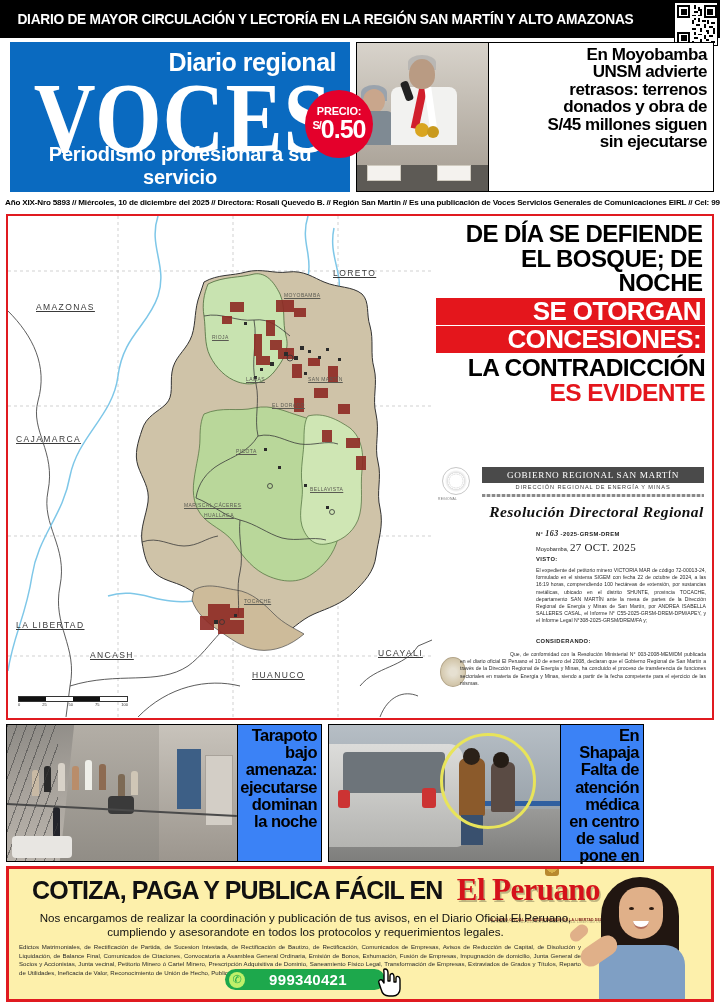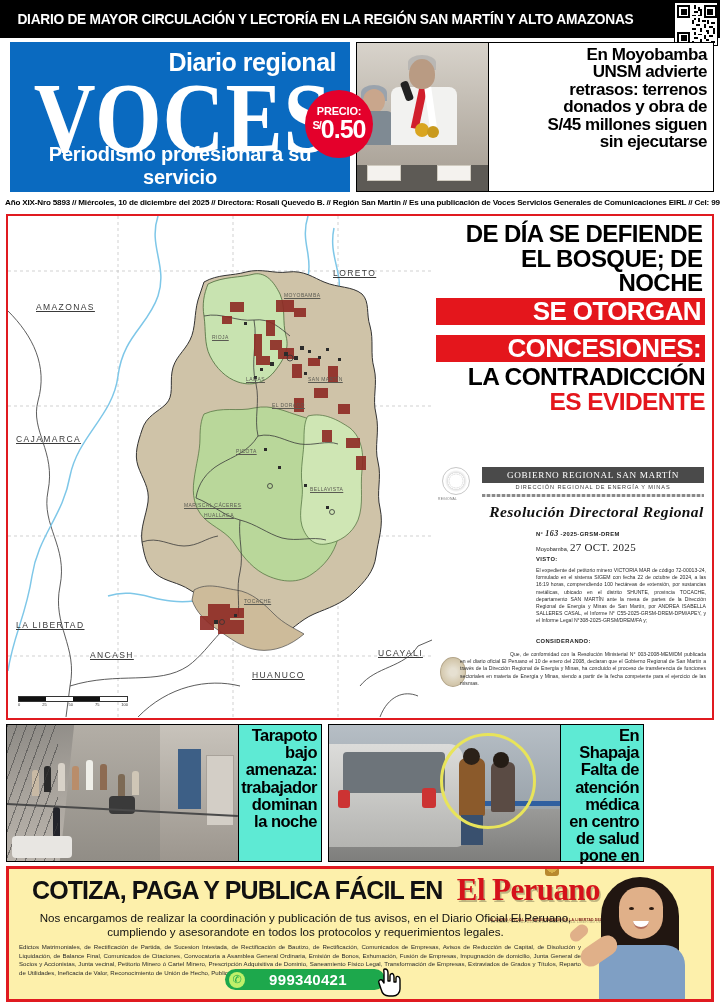--- a/index.html
+++ b/index.html
@@ -129,21 +129,21 @@
     padding:6px 6px 0 4px;
   }
   .hl { text-align:right; font-weight:bold; letter-spacing:-0.6px; }
   .hl-1 { font-size:24.5px; line-height:24.5px; color:#000; transform:scaleX(0.98); }
   .hl-red-wrap { margin-top:2px; }
   .hl-red {
     background:#e4161c; color:#fff; font-size:26px; line-height:27px;
     display:block; text-align:right; padding:0 4px 0 20px; font-weight:bold;
     letter-spacing:-0.6px;
   }
-  .hl-red.second { margin-top:10px; }
+  .hl-red.second { margin-top:1px; }
   .hl-2 { font-size:24.5px; line-height:25px; color:#000; margin-top:2px; }
   .hl-3 { font-size:24.5px; line-height:25px; color:#e4161c; }
 
   
   .doc {
     position:absolute; left:430px; top:245px; width:272px; height:250px;
     background:#fff; color:#1a1a1a; overflow:hidden;
     font-family:"Liberation Sans", sans-serif;
   }
   .doc-seal {
@@ -186,21 +186,21 @@
     text-indent:50px;
   }
   .doc-seal2 {
     position:absolute; left:2px; top:196px; width:26px; height:30px;
     border-radius:50%; background:radial-gradient(circle,#e0d9c6 20%,#cdbf9f 60%, #b8a67f 100%);
     opacity:.8; border:1px solid #a08f6c;
   }
 
   
   .bot-row { position:absolute; left:6px; top:724px; width:708px; height:138px; display:flex; gap:6px; }
-  .bot-card { width:316px; height:138px; border:1.5px solid #000; display:flex; background:#5eead4; }
+  .bot-card { width:316px; height:138px; border:1.5px solid #000; display:flex; background:#3b82f6; }
   .bot-photo { width:233px; height:100%; position:relative; overflow:hidden; border-right:1px solid #000; }
   .bot-head {
     flex:1; padding:2px 4px 0 2px; text-align:right; color:#000;
     font-weight:bold; font-size:16.5px; line-height:17.2px; letter-spacing:-0.5px;
   }
   
   .street { position:absolute; inset:0; background:linear-gradient(170deg,#8e8b86 0%,#a8a39c 40%,#c3bdb5 100%); }
   .street .road { position:absolute; left:26%; top:0; width:55%; height:100%; background:linear-gradient(180deg,#b3aea6,#918d86); transform:skewX(-6deg); }
   .street .wall { position:absolute; right:0; top:0; width:34%; height:100%; background:linear-gradient(180deg,#c8c3bb,#9c968e); }
   .street .door { position:absolute; right:16%; top:18%; width:10%; height:44%; background:#3d5f86; }
@@ -589,21 +589,21 @@
           <div class="moto"></div>
           <div class="wire"></div>
           <div class="fence"></div>
           <div class="car"></div>
         </div>
       </div>
       <div class="bot-head">
         <div>Tarapoto</div>
         <div>bajo</div>
         <div>amenaza:</div>
-        <div>trabajador</div>
+        <div>ejecutarse</div>
         <div>dominan</div>
         <div>la noche</div>
       </div>
     </div>
 
     <div class="bot-card">
       <div class="bot-photo">
         <div class="carscene">
           <div class="wallc"></div>
           <div class="stripe"></div>

